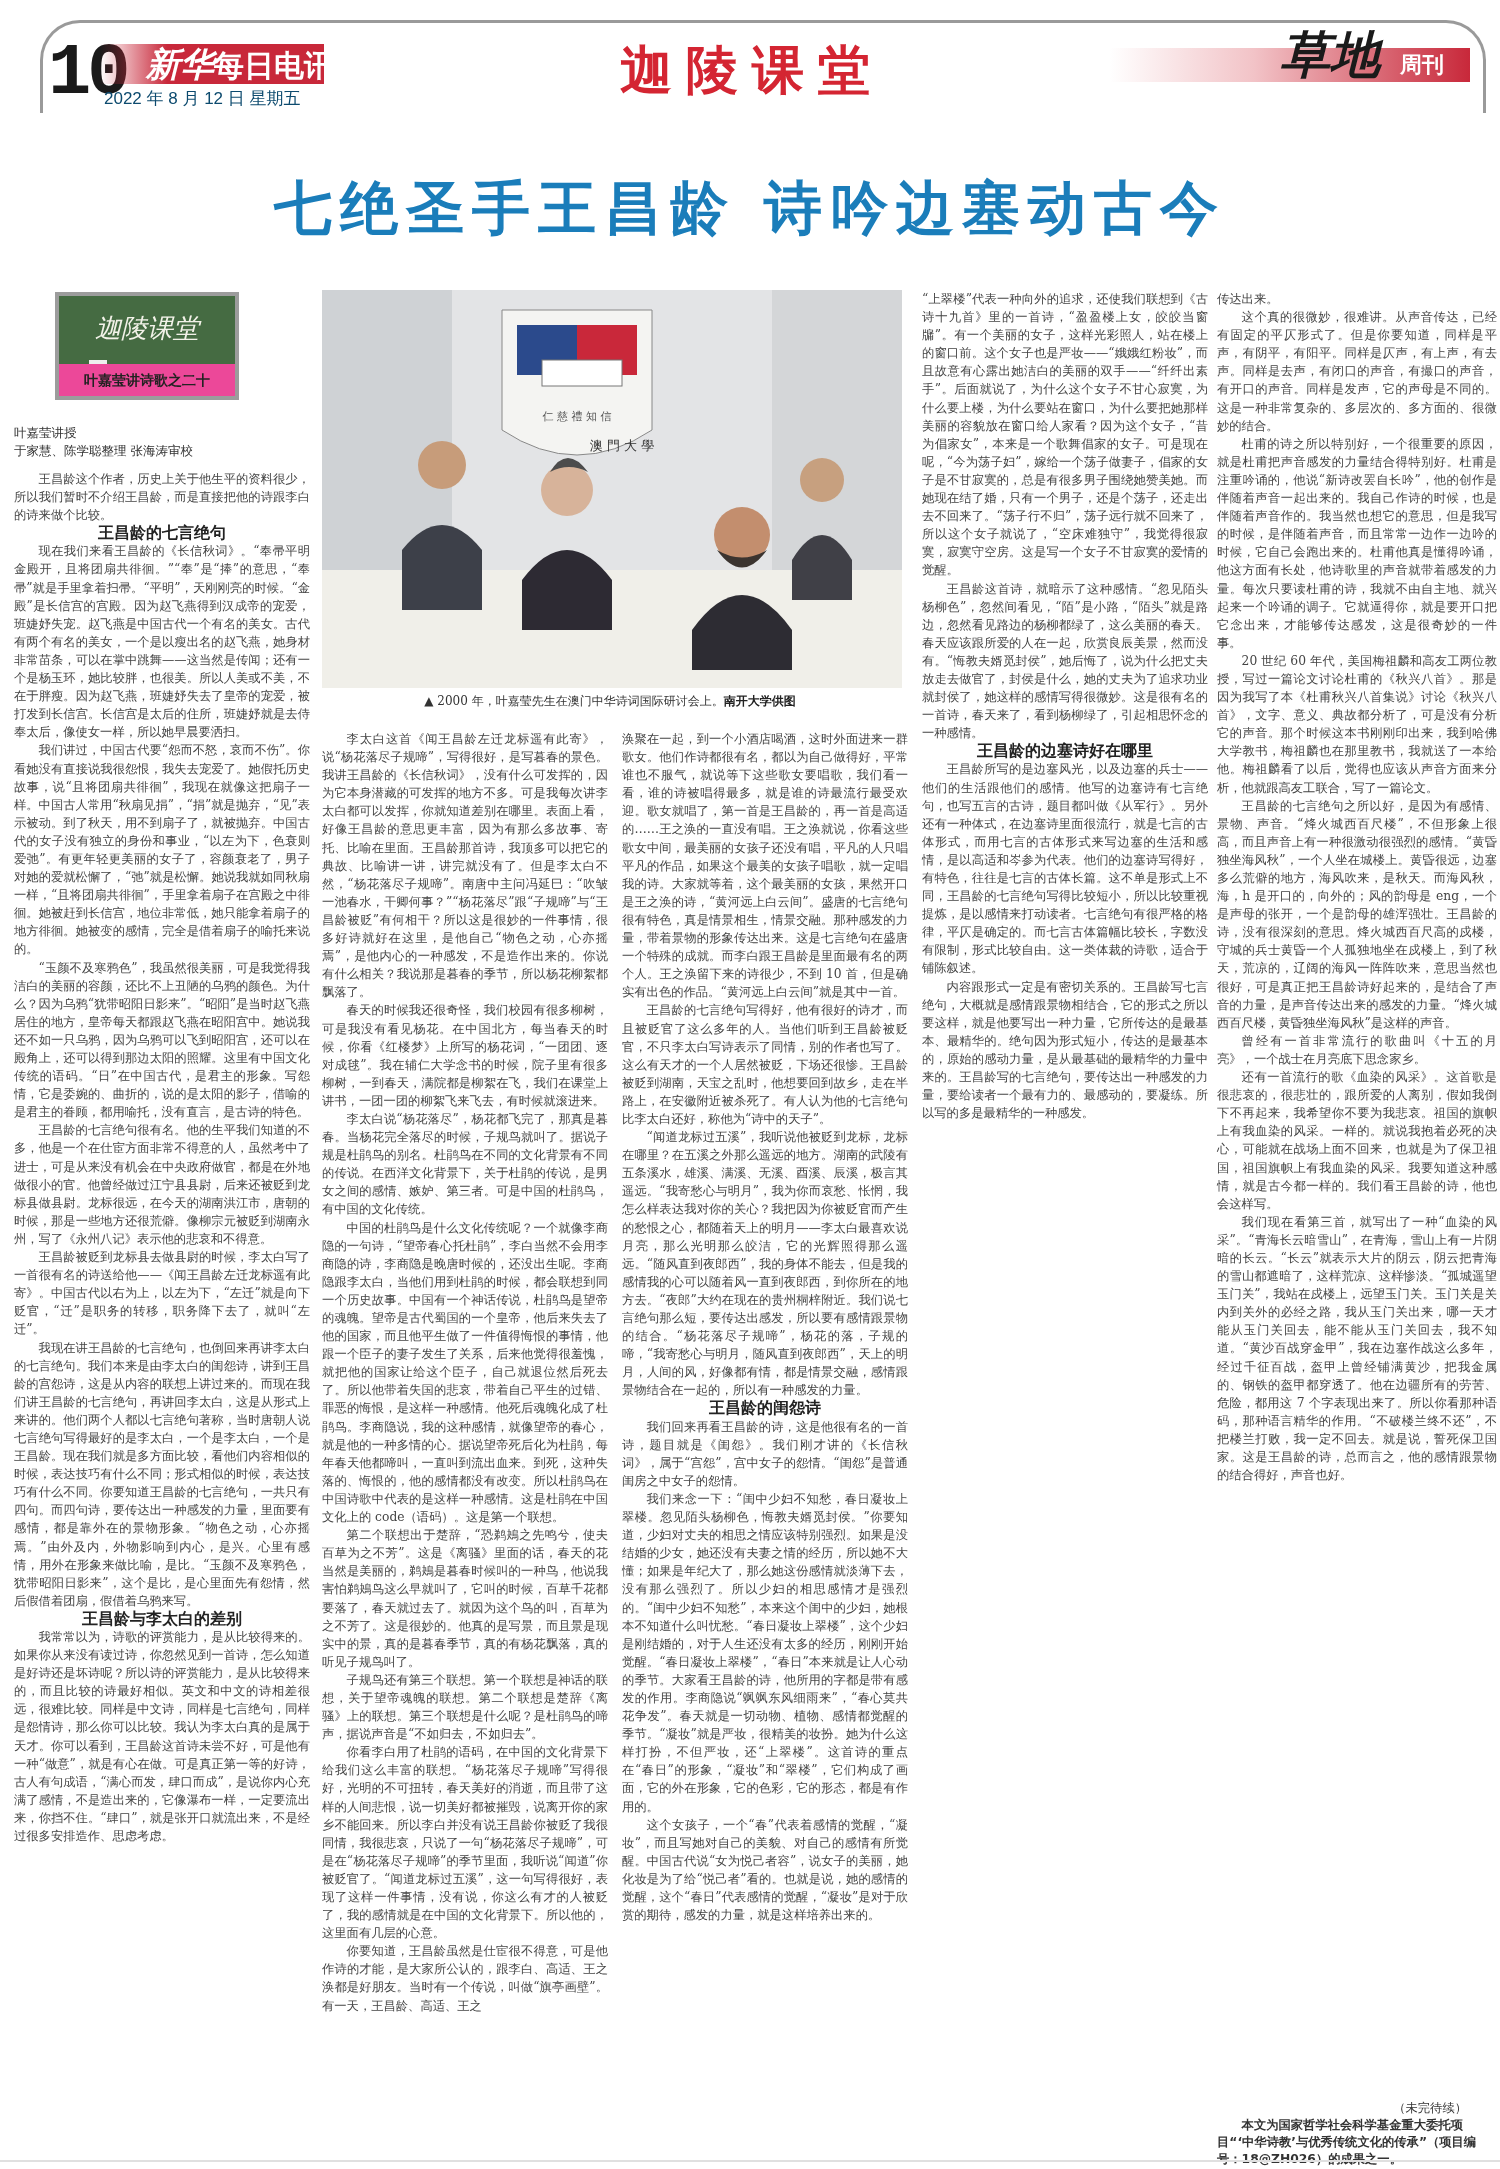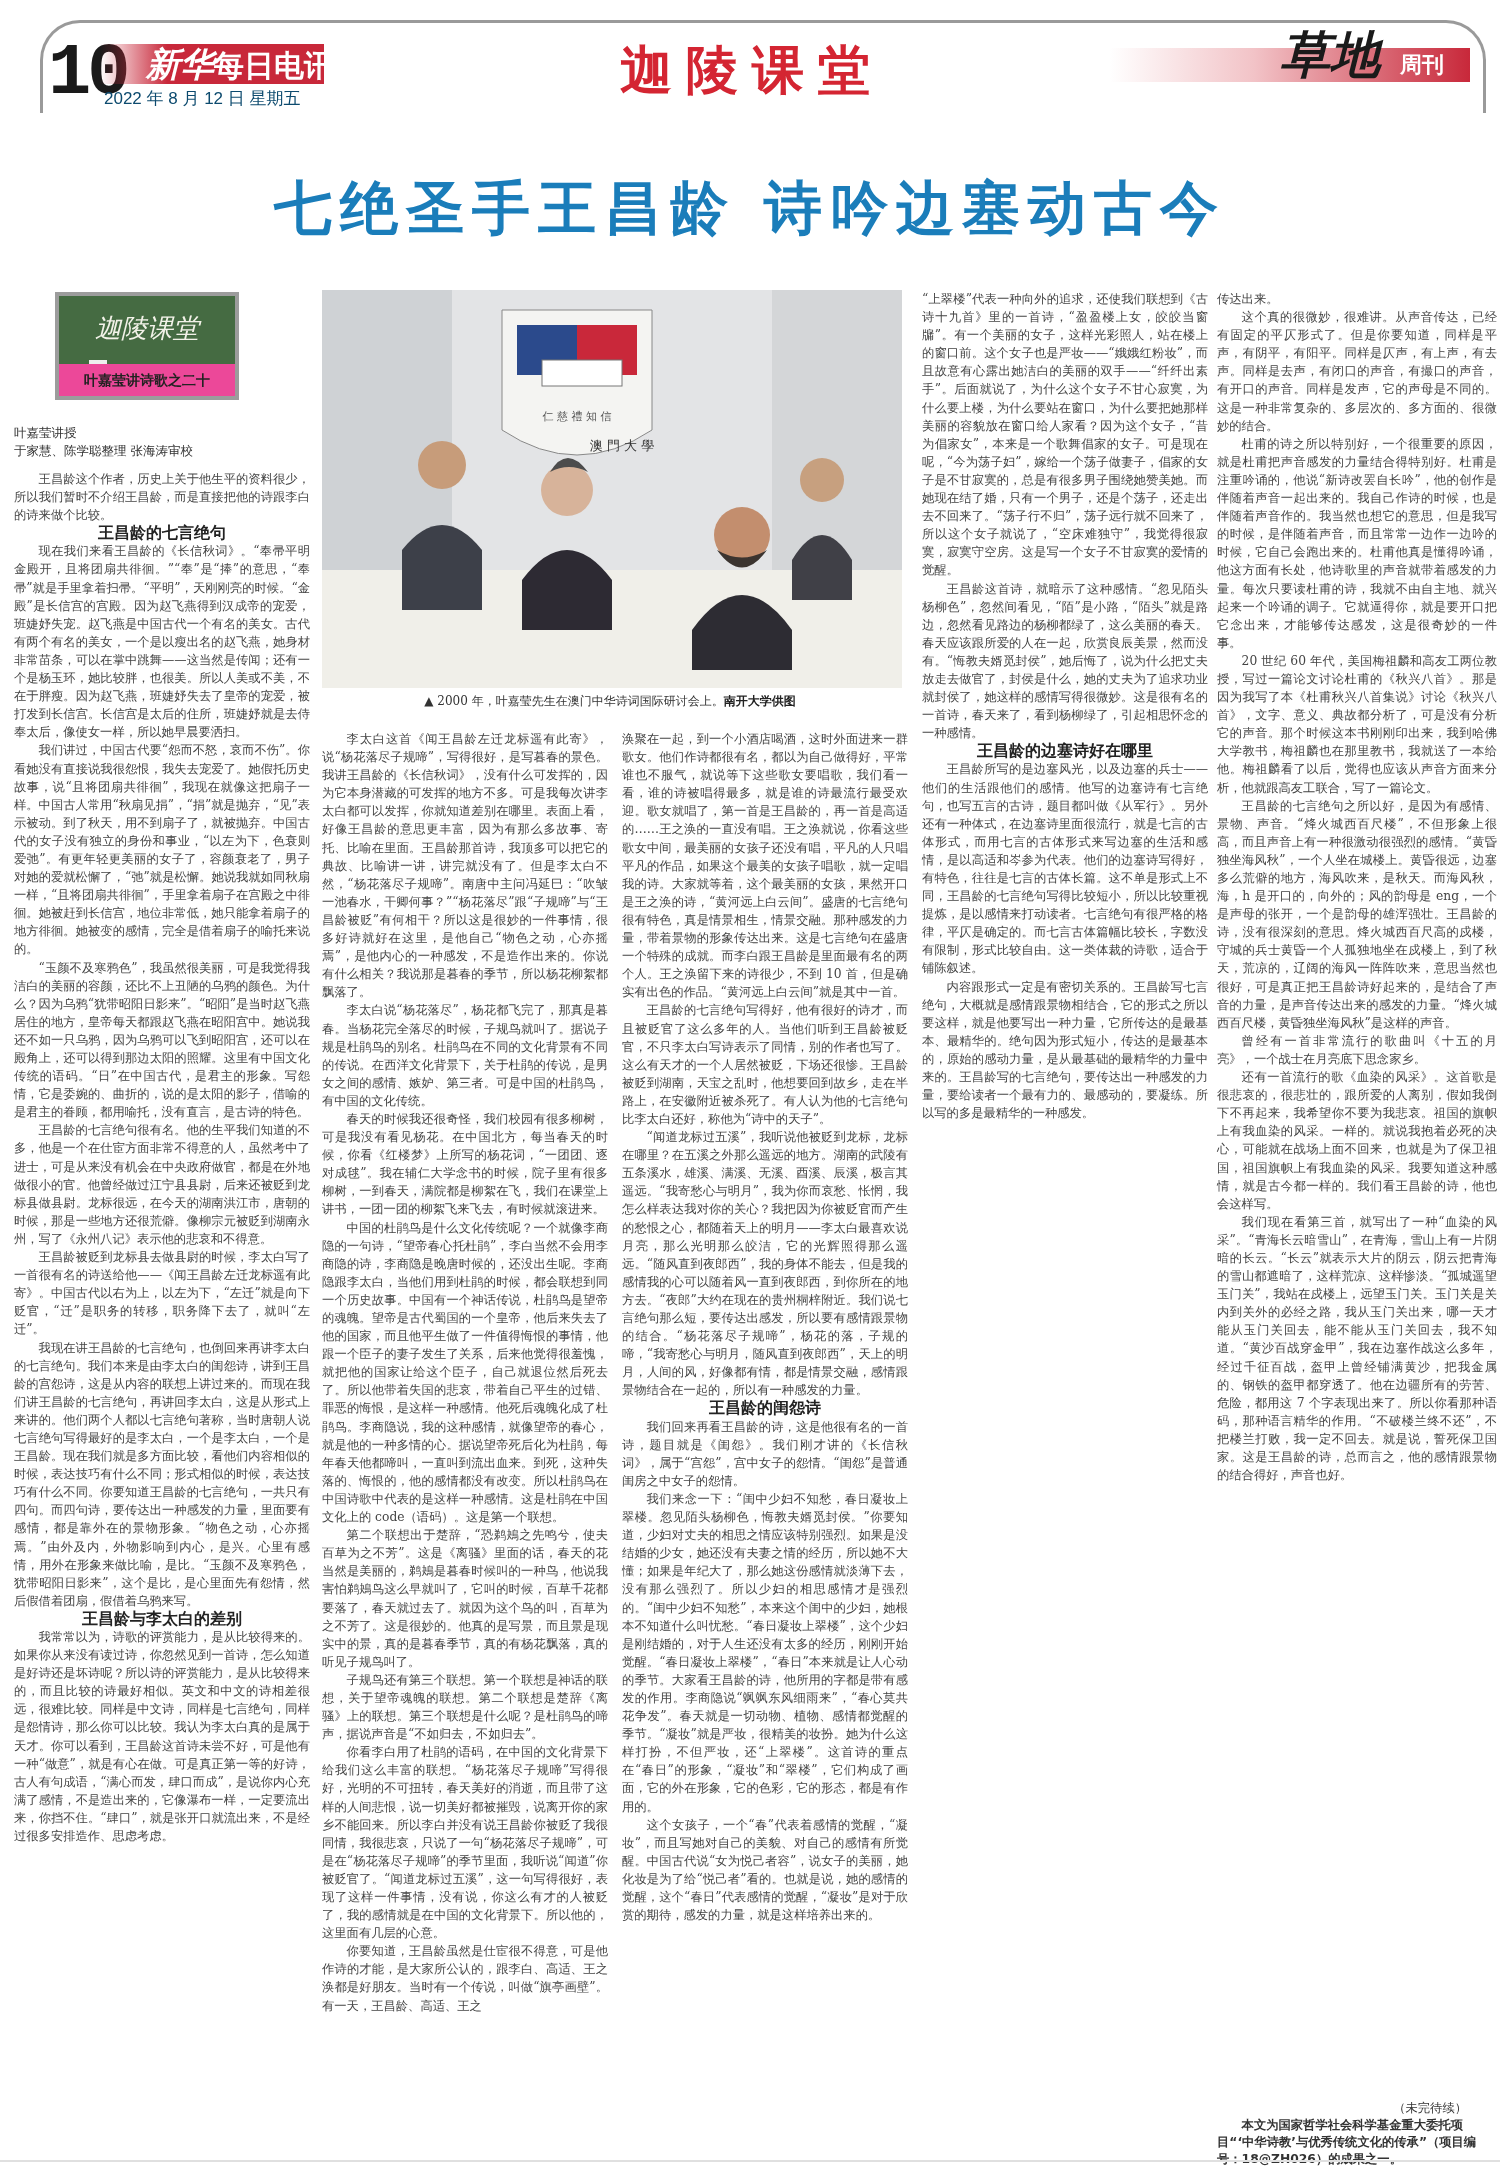--- a/index.html
+++ b/index.html
@@ -110,22 +110,22 @@
     <circle cx="500" cy="190" r="22" fill="#c7a07f"></circle>
     <path d="M470 270 q30 -50 60 0 v40 h-60 z" fill="#404047"></path>
   </svg>
 </div>
 <div class="caption">
   <span>▲ 2000 年，叶嘉莹先生在澳门中华诗词国际研讨会上。</span><b>南开大学供图</b>
 </div>
 
 <div class="col" style="left:322px; top:730px; width:286px;">
   <p>李太白这首《闻王昌龄左迁龙标遥有此寄》，说“杨花落尽子规啼”，写得很好，是写暮春的景色。我讲王昌龄的《长信秋词》，没有什么可发挥的，因为它本身潜藏的可发挥的地方不多。可是我每次讲李太白都可以发挥，你就知道差别在哪里。表面上看，好像王昌龄的意思更丰富，因为有那么多故事、寄托、比喻在里面。王昌龄那首诗，我顶多可以把它的典故、比喻讲一讲，讲完就没有了。但是李太白不然，“杨花落尽子规啼”。南唐中主问冯延巳：“吹皱一池春水，干卿何事？”“杨花落尽”跟“子规啼”与“王昌龄被贬”有何相干？所以这是很妙的一件事情，很多好诗就好在这里，是他自己“物色之动，心亦摇焉”，是他内心的一种感发，不是造作出来的。你说有什么相关？我说那是暮春的季节，所以杨花柳絮都飘落了。</p>
+  <p>春天的时候我还很奇怪，我们校园有很多柳树，可是我没有看见杨花。在中国北方，每当春天的时候，你看《红楼梦》上所写的杨花词，“一团团、逐对成毬”。我在辅仁大学念书的时候，院子里有很多柳树，一到春天，满院都是柳絮在飞，我们在课堂上讲书，一团一团的柳絮飞来飞去，有时候就滚进来。</p>
   <p>李太白说“杨花落尽”，杨花都飞完了，那真是暮春。当杨花完全落尽的时候，子规鸟就叫了。据说子规是杜鹃鸟的别名。杜鹃鸟在不同的文化背景有不同的传说。在西洋文化背景下，关于杜鹃的传说，是男女之间的感情、嫉妒、第三者。可是中国的杜鹃鸟，有中国的文化传统。</p>
-  <p>春天的时候我还很奇怪，我们校园有很多柳树，可是我没有看见杨花。在中国北方，每当春天的时候，你看《红楼梦》上所写的杨花词，“一团团、逐对成毬”。我在辅仁大学念书的时候，院子里有很多柳树，一到春天，满院都是柳絮在飞，我们在课堂上讲书，一团一团的柳絮飞来飞去，有时候就滚进来。</p>
   <p>中国的杜鹃鸟是什么文化传统呢？一个就像李商隐的一句诗，“望帝春心托杜鹃”，李白当然不会用李商隐的诗，李商隐是晚唐时候的，还没出生呢。李商隐跟李太白，当他们用到杜鹃的时候，都会联想到同一个历史故事。中国有一个神话传说，杜鹃鸟是望帝的魂魄。望帝是古代蜀国的一个皇帝，他后来失去了他的国家，而且他平生做了一件值得悔恨的事情，他跟一个臣子的妻子发生了关系，后来他觉得很羞愧，就把他的国家让给这个臣子，自己就退位然后死去了。所以他带着失国的悲哀，带着自己平生的过错、罪恶的悔恨，是这样一种感情。他死后魂魄化成了杜鹃鸟。李商隐说，我的这种感情，就像望帝的春心，就是他的一种多情的心。据说望帝死后化为杜鹃，每年春天他都啼叫，一直叫到流出血来。到死，这种失落的、悔恨的，他的感情都没有改变。所以杜鹃鸟在中国诗歌中代表的是这样一种感情。这是杜鹃在中国文化上的 code（语码）。这是第一个联想。</p>
   <p>第二个联想出于楚辞，“恐鹈鴂之先鸣兮，使夫百草为之不芳”。这是《离骚》里面的话，春天的花当然是美丽的，鹈鴂是暮春时候叫的一种鸟，他说我害怕鹈鴂鸟这么早就叫了，它叫的时候，百草千花都要落了，春天就过去了。就因为这个鸟的叫，百草为之不芳了。这是很妙的。他真的是写景，而且景是现实中的景，真的是暮春季节，真的有杨花飘落，真的听见子规鸟叫了。</p>
   <p>子规鸟还有第三个联想。第一个联想是神话的联想，关于望帝魂魄的联想。第二个联想是楚辞《离骚》上的联想。第三个联想是什么呢？是杜鹃鸟的啼声，据说声音是“不如归去，不如归去”。</p>
   <p>你看李白用了杜鹃的语码，在中国的文化背景下给我们这么丰富的联想。“杨花落尽子规啼”写得很好，光明的不可扭转，春天美好的消逝，而且带了这样的人间悲恨，说一切美好都被摧毁，说离开你的家乡不能回来。所以李白并没有说王昌龄你被贬了我很同情，我很悲哀，只说了一句“杨花落尽子规啼”，可是在“杨花落尽子规啼”的季节里面，我听说“闻道”你被贬官了。“闻道龙标过五溪”，这一句写得很好，表现了这样一件事情，没有说，你这么有才的人被贬了，我的感情就是在中国的文化背景下。所以他的，这里面有几层的心意。</p>
   <p>你要知道，王昌龄虽然是仕宦很不得意，可是他作诗的才能，是大家所公认的，跟李白、高适、王之涣都是好朋友。当时有一个传说，叫做“旗亭画壁”。有一天，王昌龄、高适、王之</p>
 </div>
 
 <div class="col" style="left:622px; top:730px; width:286px;">
   <p class="noindent">涣聚在一起，到一个小酒店喝酒，这时外面进来一群歌女。他们作诗都很有名，都以为自己做得好，平常谁也不服气，就说等下这些歌女要唱歌，我们看一看，谁的诗被唱得最多，就是谁的诗最流行最受欢迎。歌女就唱了，第一首是王昌龄的，再一首是高适的……王之涣的一直没有唱。王之涣就说，你看这些歌女中间，最美丽的女孩子还没有唱，平凡的人只唱平凡的作品，如果这个最美的女孩子唱歌，就一定唱我的诗。大家就等着，这个最美丽的女孩，果然开口是王之涣的诗，“黄河远上白云间”。盛唐的七言绝句很有特色，真是情景相生，情景交融。那种感发的力量，带着景物的形象传达出来。这是七言绝句在盛唐一个特殊的成就。而李白跟王昌龄是里面最有名的两个人。王之涣留下来的诗很少，不到 10 首，但是确实有出色的作品。“黄河远上白云间”就是其中一首。</p>
   <p>王昌龄的七言绝句写得好，他有很好的诗才，而且被贬官了这么多年的人。当他们听到王昌龄被贬官，不只李太白写诗表示了同情，别的作者也写了。这么有天才的一个人居然被贬，下场还很惨。王昌龄被贬到湖南，天宝之乱时，他想要回到故乡，走在半路上，在安徽附近被杀死了。有人认为他的七言绝句比李太白还好，称他为“诗中的天子”。</p>

